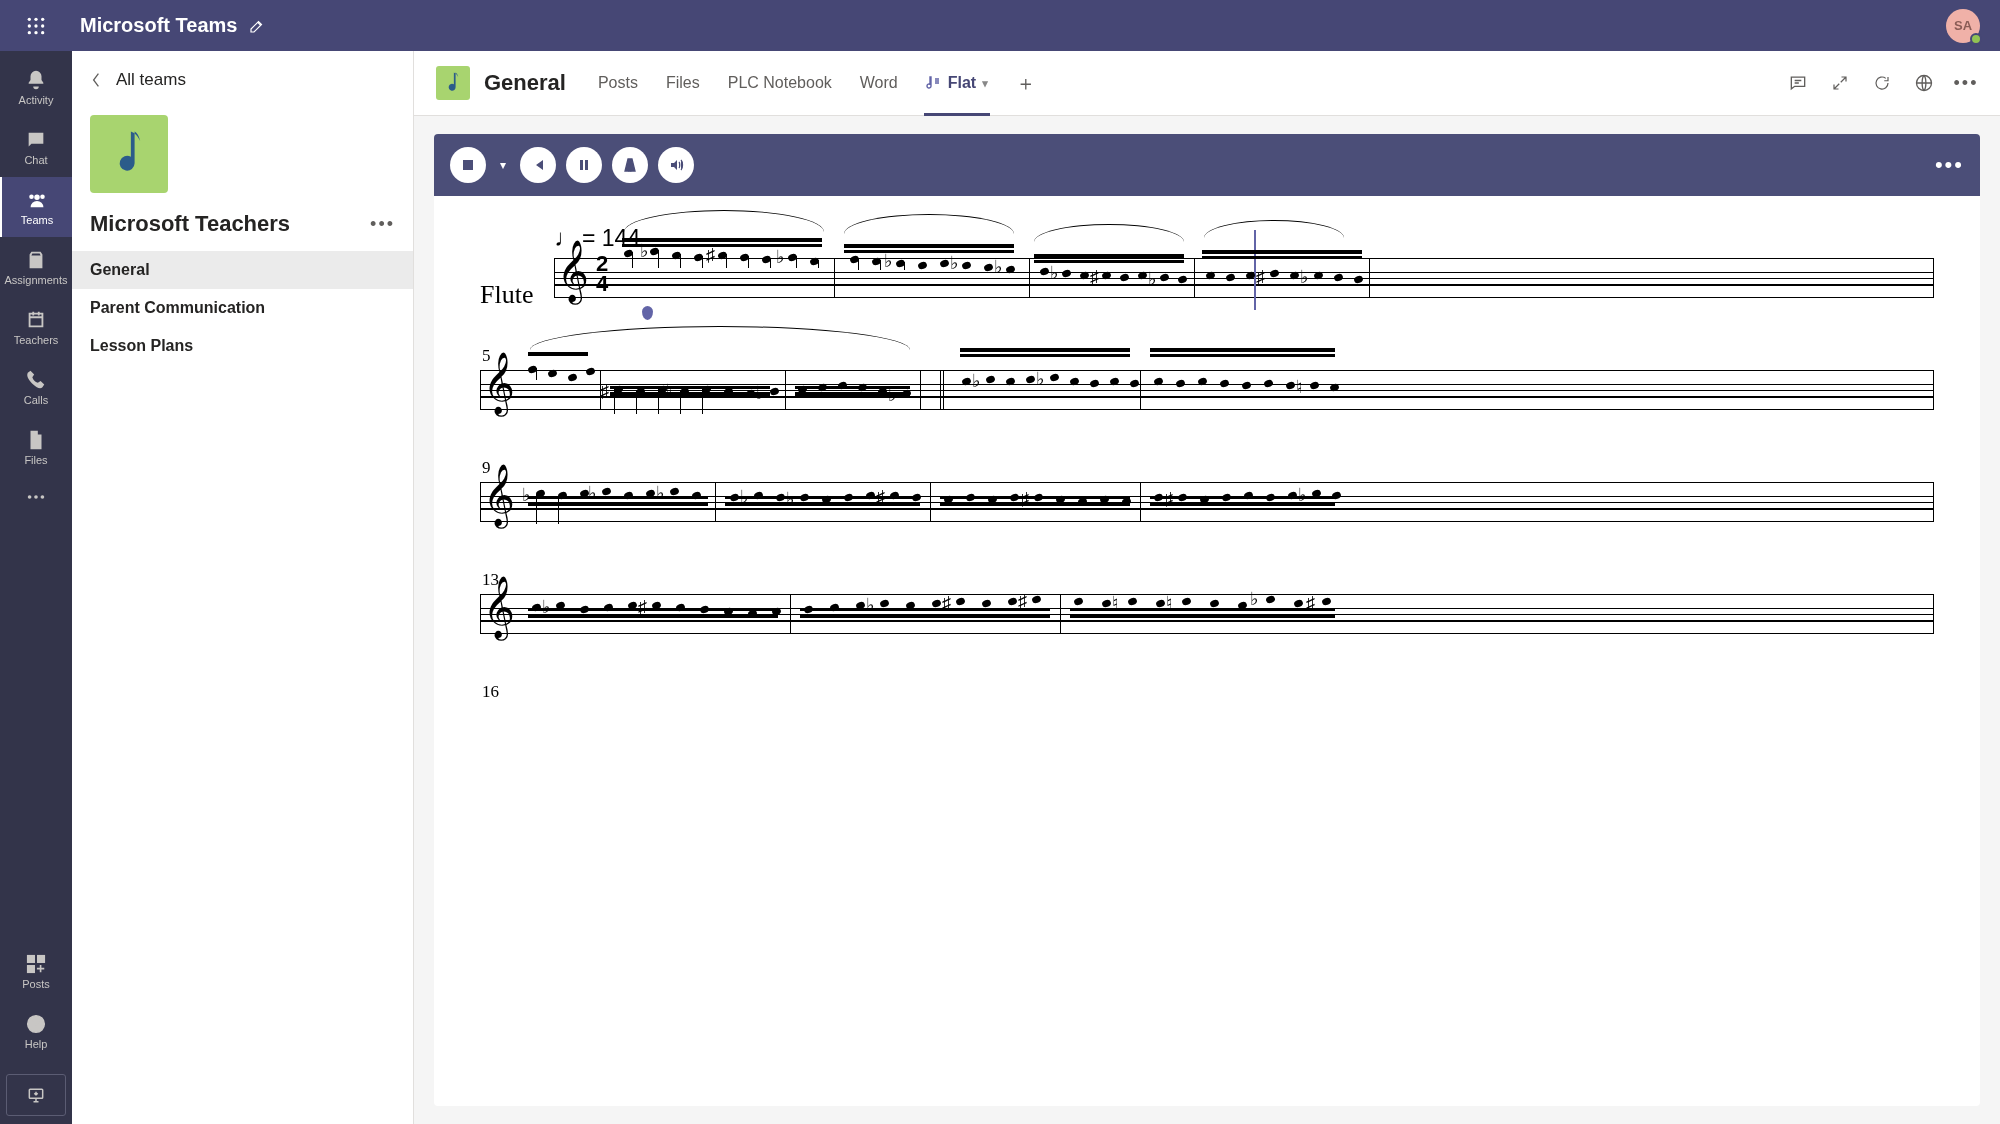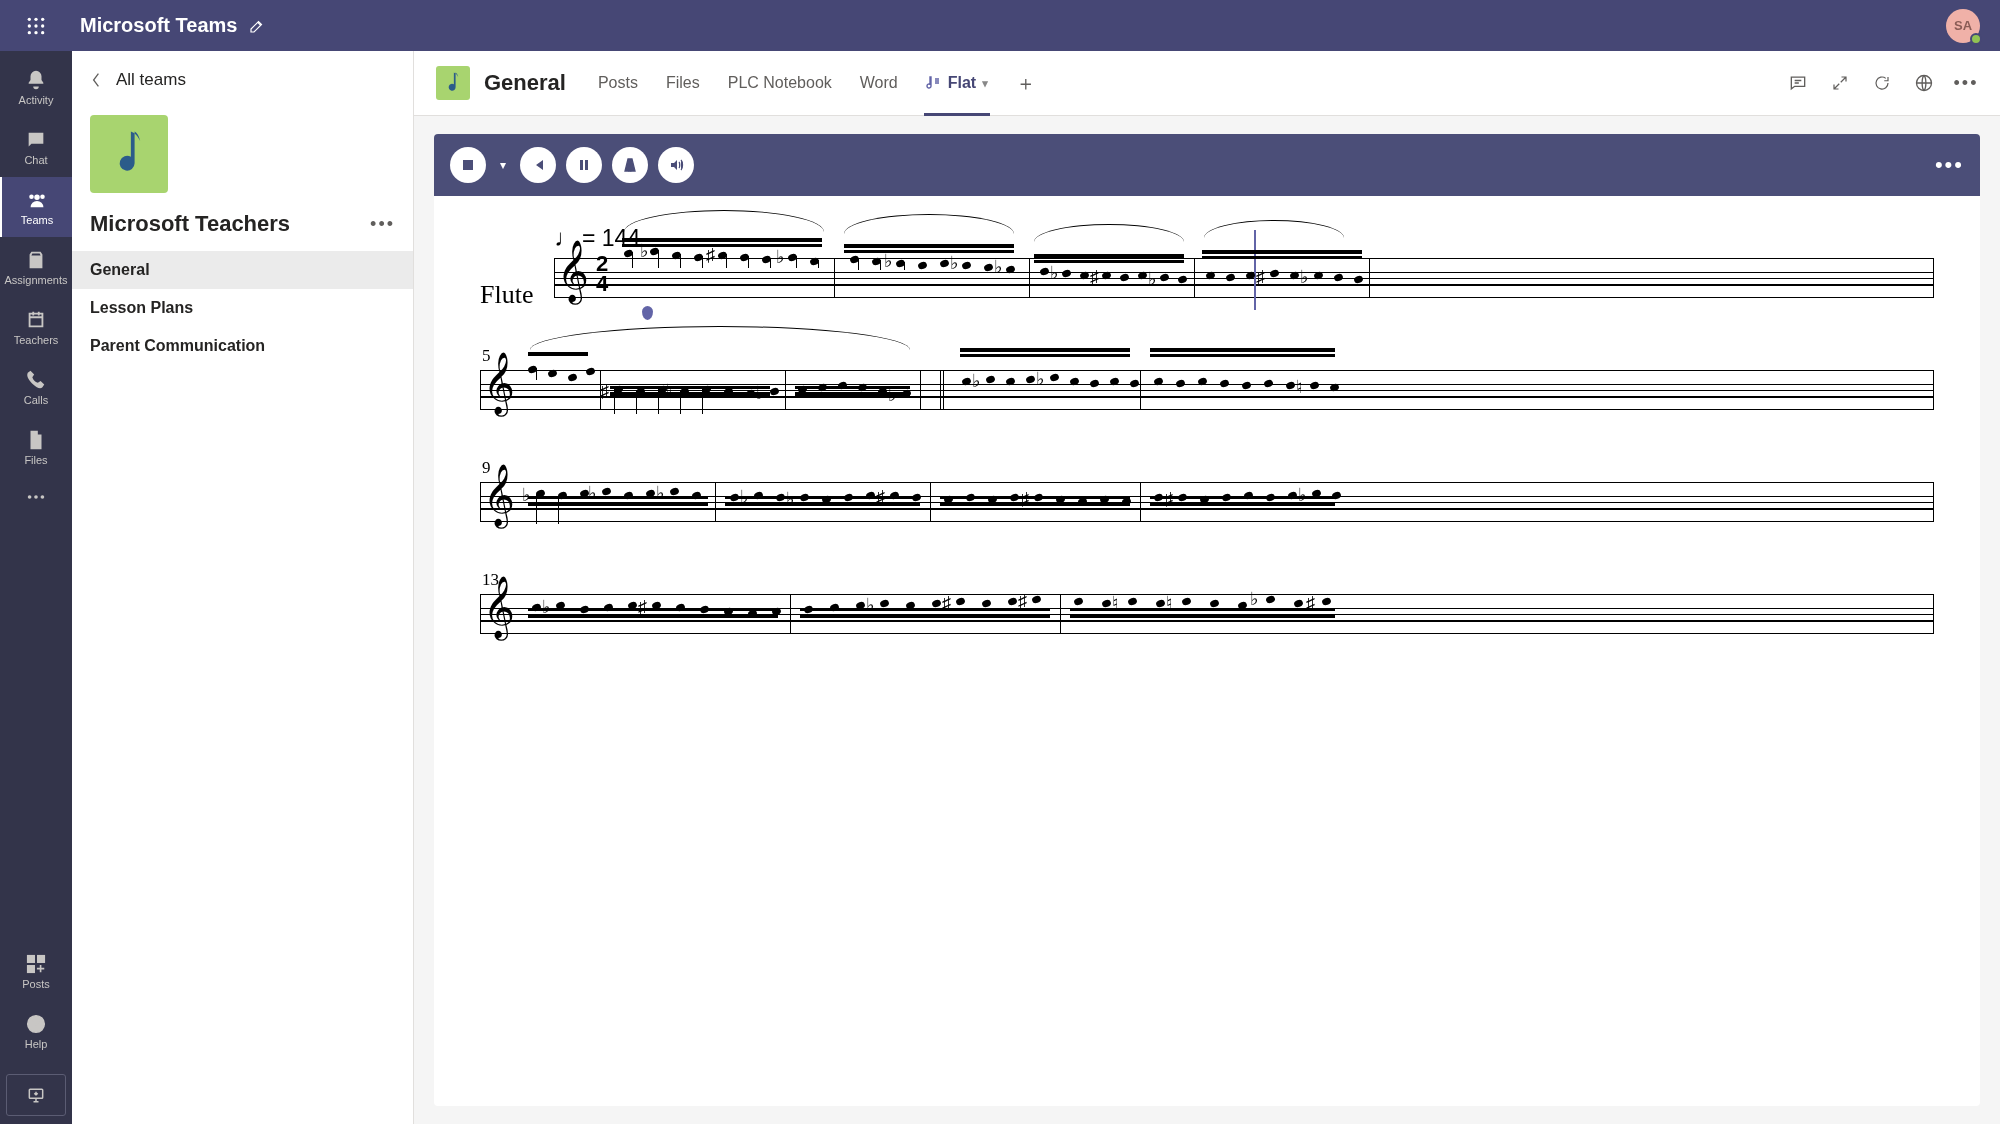--- a/index.html
+++ b/index.html
@@ -206,22 +206,22 @@
     <div class="team-logo">
       <svg width="44" height="56" viewBox="0 0 40 60">
           <path d="M26 6 v34 a8 8 0 1 1 -4 -7 V6 q6 2 10 10 q-2 -8 -6 -10z" fill="#2b5c8a"></path>
         </svg>
     </div>
     <div class="team-name-row">
       <div class="team-name">Microsoft Teachers</div>
       <div style="color:#605e5c;cursor:pointer;font-size:18px;letter-spacing:2px;">•••</div>
     </div>
     <div class="channel active">General</div>
+    <div class="channel">Parent Communication</div>
     <div class="channel">Lesson Plans</div>
-    <div class="channel">Parent Communication</div>
   </div>
 
   <div class="main">
     <div class="tab-header">
       <div class="channel-icon">
         <svg width="20" height="26" viewBox="0 0 40 60">
             <path d="M26 6 v34 a8 8 0 1 1 -4 -7 V6 q6 2 10 10 q-2 -8 -6 -10z" fill="#2b5c8a"></path>
           </svg>
       </div>
       <div class="channel-title">General</div>
@@ -626,17 +626,20 @@
               <div class="nh" style="left:758px; top:8px;"></div>
               <div class="acc" style="left:770px;top:-4px;">♭</div>
                 <div class="nh" style="left:786px; top:2px;"></div>
               <div class="nh" style="left:814px; top:6px;"></div>
               <div class="acc" style="left:826px;top:0px;">♯</div>
                 <div class="nh" style="left:842px; top:4px;"></div>
             </div>
           </div>
         </div>
 
+        <div class="system" style="margin-bottom:0;">
+          <div class="measure-num">16</div>
+        </div>
 
       </div>
     </div>
   </div>
 </div>
 
 </body></html>

